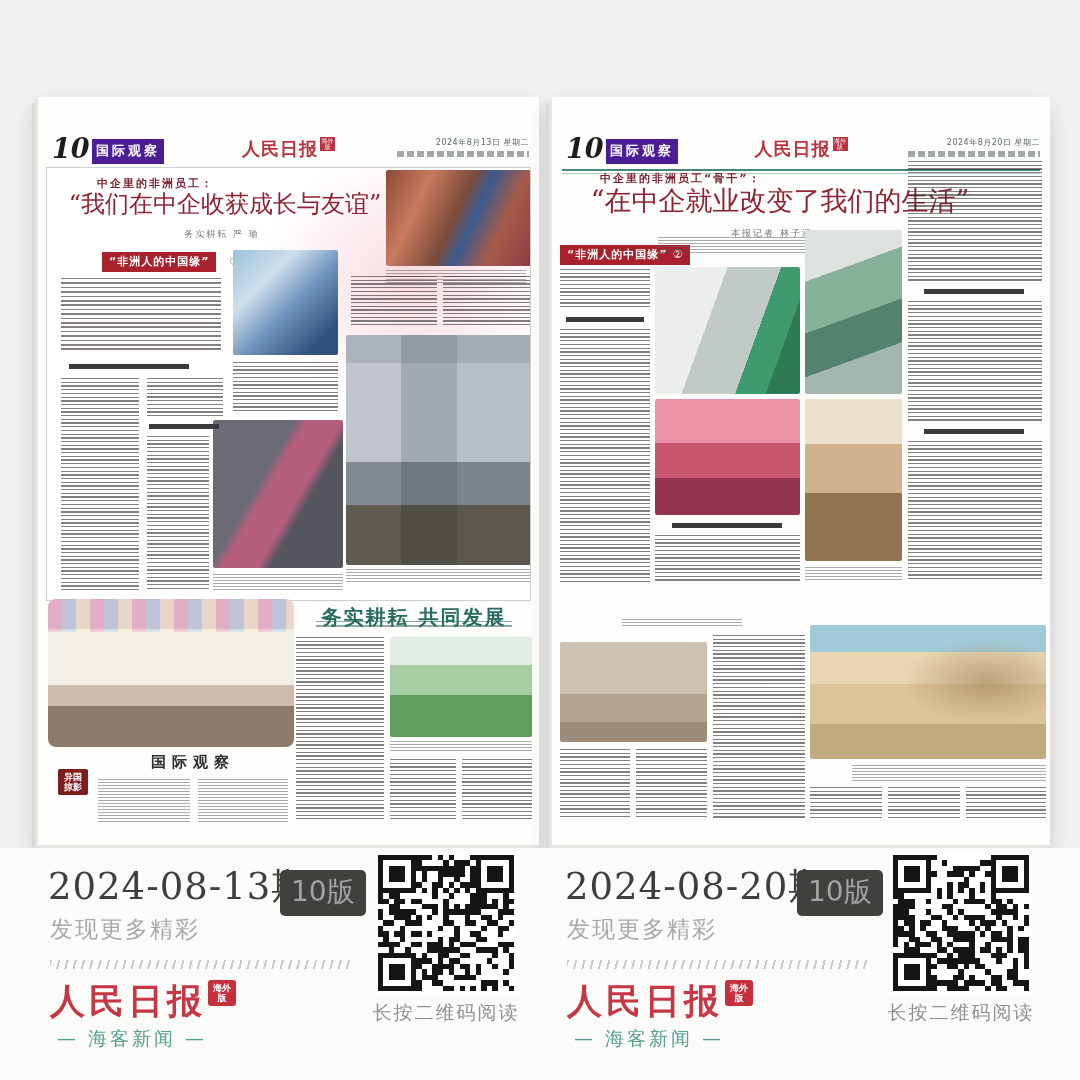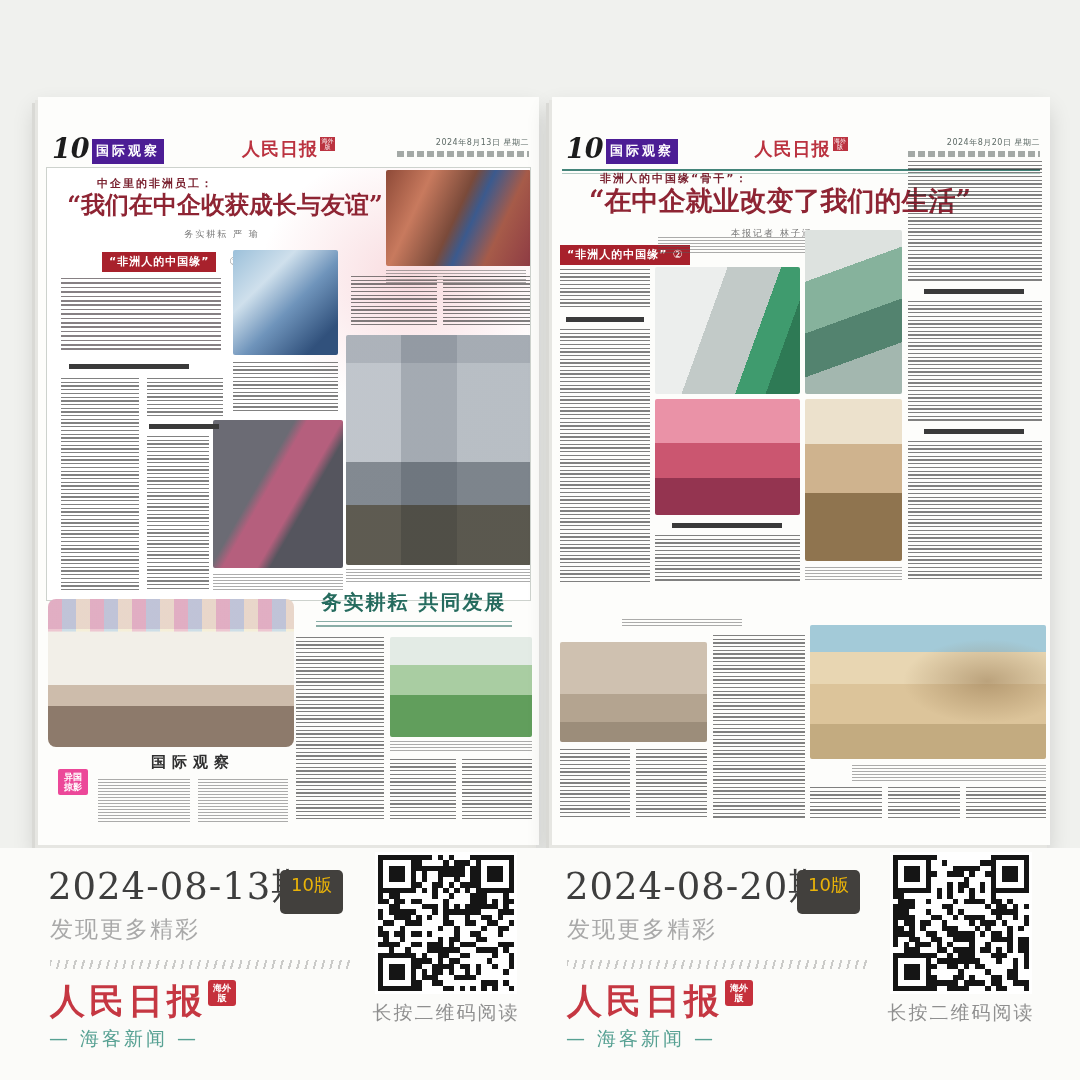--- a/index.html
+++ b/index.html
@@ -32,21 +32,21 @@
        background:repeating-linear-gradient(90deg,rgba(90,100,96,.55) 0 7px,transparent 7px 10px);}
   .hrule{position:absolute;left:10px;right:10px;top:60px;height:2px;background:#45857a;}
   .hrule2{position:absolute;left:10px;right:10px;top:64px;height:1px;background:#b4cbc4;}
 
   
   .frame{position:absolute;left:8px;top:70px;width:483px;height:432px;background:#fff;
          border:1px solid #cdd2cd;overflow:hidden;}
   .frame .pinkwash{position:absolute;right:-30px;top:-20px;width:300px;height:260px;
          background:radial-gradient(closest-side,rgba(238,160,170,.38),rgba(238,160,170,0));}
   .kicker{position:absolute;font-size:11px;font-weight:bold;color:#7a2230;letter-spacing:2px;margin-left:34px;}
-  .headline{position:absolute;font-family:var(--serif);font-weight:bold;color:#8e2433;
+  .headline{position:absolute;font-family:var(--serif);font-weight:normal;color:#8e2433;
          text-align:center;line-height:1.05;}
   .byline{position:absolute;font-size:9px;color:#777;letter-spacing:2px;}
   .series-box{position:absolute;background:#a8212c;color:#fff;font-size:11px;font-weight:bold;
          padding:2px 7px 3px;letter-spacing:1px;white-space:nowrap;}
   .series-no-out{position:absolute;font-size:11px;color:#8a8a8a;}
   .series-no-in{color:#fff;margin-left:5px;font-weight:normal;}
 
   
   .ft{background:repeating-linear-gradient(180deg,rgba(45,45,45,.60) 0 1.3px,transparent 1.3px 3.7px);}
   .ft-lt{background:repeating-linear-gradient(180deg,rgba(90,90,90,.50) 0 1px,transparent 1px 3px);}
@@ -72,40 +72,40 @@
   .p-machine{background:linear-gradient(110deg,#eceeed 0 38%,#c2cac8 38% 66%,#3f9b6e 66% 82%,#2e7a55 82%);}
   .p-suits{background:linear-gradient(160deg,#dde2df 0 26%,#86b29c 26% 52%,#53836f 52% 74%,#a3b7af 74%);}
   .p-podium{background:linear-gradient(180deg,#ea92a7 0 38%,#cb5670 38% 68%,#943450 68%);}
   .p-stairs{background:linear-gradient(180deg,#ece1cc 0 28%,#cfb38e 28% 58%,#8f744f 58%);}
   .p-dancers{background:linear-gradient(180deg,#cfc1b0 0 52%,#b4a490 52% 80%,#9c8d7a 80%);}
   .p-coastal{background:radial-gradient(120px 60px at 75% 42%,rgba(150,120,80,.55),rgba(150,120,80,0) 70%),
         linear-gradient(180deg,#a3cad8 0 20%,#e8d6b2 20% 44%,#dcc49a 44% 74%,#c3ab80 74%);}
 
   
   .cap-title{font-family:var(--serif);font-weight:bold;color:#2f2f2f;letter-spacing:6px;font-size:15px;}
-  .seal{position:absolute;background:#ec4899;border-radius:2px;color:#fff;text-align:center;
+  .seal{position:absolute;background:#7f1d1d;border-radius:2px;color:#fff;text-align:center;
         font-size:9px;line-height:10px;padding:3px 2px;font-weight:bold;}
   .sec-title{position:absolute;font-family:var(--serif);font-weight:bold;color:#25707f;text-align:center;}
   .sec-title.green{color:#256b5e;}
 
   
   .footer{position:absolute;left:0;top:848px;width:1080px;height:232px;background:#fbfbf9;}
   .f-block{position:absolute;top:0;width:480px;height:232px;}
   .fb-left{left:48px;} .fb-right{left:565px;}
   .issue{position:absolute;left:0;top:14px;font-family:var(--serif);font-size:37px;color:#3e3e3e;letter-spacing:1px;}
-  .badge{position:absolute;top:22px;background:#42403d;color:#eab308;border-radius:5px;
-         font-size:18px;padding:3px 11px 17px;font-family:var(--sans);}
+  .badge{position:absolute;top:22px;background:#42403d;color:#a3a3a3;border-radius:5px;
+         font-size:28px;padding:3px 11px 5px;font-family:var(--sans);}
   .tagline{position:absolute;left:2px;top:66px;font-size:23px;color:#a9a9a9;letter-spacing:2px;}
   .hatch{position:absolute;left:2px;top:112px;width:300px;height:9px;opacity:.85;
          background:repeating-linear-gradient(105deg,#c2c2c0 0 2px,transparent 2px 8px);}
   .brand{position:absolute;left:2px;top:130px;font-family:var(--serif);font-weight:bold;
          font-size:35px;color:#c53742;letter-spacing:4px;}
   .brand-ed{position:absolute;top:132px;background:#c5303c;color:#fff;border-radius:3px;
          width:24px;font-size:9px;line-height:10px;text-align:center;padding:3px 2px;font-weight:bold;}
-  .subbrand{position:absolute;left:1px;top:178px;font-size:19px;color:#57a193;letter-spacing:3px;}
+  .subbrand{position:absolute;left:9px;top:178px;font-size:19px;color:#57a193;letter-spacing:3px;}
   .qr{position:absolute;top:4px;width:142px;height:142px;background:#fff;padding:3px;box-sizing:border-box;
       display:grid;grid-template-columns:repeat(25,1fr);grid-template-rows:repeat(25,1fr);}
   .qr div{background:transparent;} .qr div.on{background:#151515;}
   .qr-hint{position:absolute;top:152px;width:148px;text-align:center;font-size:19px;color:#8f8f8f;letter-spacing:2px;}
 </style>
 </head>
 <body>
 
 <div class="stage">
 
@@ -157,21 +157,21 @@
       <div class="seal" style="left:10px;top:16px;width:26px;">
         <div>异国</div>
         <div>掠影</div>
       </div>
       <div class="cap-title" style="position:absolute;left:50px;top:0px;width:190px;text-align:center;">国际观察</div>
       <div class="ft-lt abs" style="left:50px;top:26px;width:92px;height:44px;"></div>
       <div class="ft-lt abs" style="left:150px;top:26px;width:90px;height:44px;"></div>
     </div>
 
     <div class="abs" style="position:absolute;left:258px;top:492px;width:236px;height:238px;">
-      <div class="sec-title green" style="left:0;top:0;width:236px;font-size:20px;letter-spacing:2px;">务实耕耘  共同发展</div>
+      <div class="sec-title green" style="left:0;top:15px;width:236px;font-size:20px;letter-spacing:2px;">务实耕耘  共同发展</div>
       <div class="ft-teal abs" style="left:20px;top:32px;width:196px;height:6px;"></div>
       <div class="ft abs" style="left:0;top:48px;width:88px;height:182px;"></div>
       <div class="photo p-greenhouse" style="left:94px;top:48px;width:142px;height:100px;"></div>
       <div class="ft-lt abs" style="left:94px;top:152px;width:142px;height:12px;"></div>
       <div class="ft abs" style="left:94px;top:170px;width:66px;height:60px;"></div>
       <div class="ft abs" style="left:166px;top:170px;width:70px;height:60px;"></div>
     </div>
   </div>
 
   <div class="page page-right">
@@ -182,21 +182,21 @@
         <span class="mast-text">人民日报</span><span class="mast-ed">海外版</span>
       </div>
       <div class="dateline">
         <div class="dl1">2024年8月20日 星期二</div>
         <div class="dl2"></div>
       </div>
       <div class="hrule"></div>
       <div class="hrule2"></div>
     </div>
 
-    <div class="kicker abs" style="left:14px;top:74px;">非洲人的中国缘“骨干”：</div>
+    <div class="kicker abs" style="left:14px;top:74px;">中企里的非洲员工“骨干”：</div>
     <div class="headline abs" style="left:8px;top:90px;width:440px;font-size:27px;">“在中企就业改变了我们的生活”</div>
     <div class="byline abs" style="left:0;top:130px;width:440px;text-align:center;">本报记者 林子涵</div>
 
     <div class="series-box" style="left:8px;top:148px;"><span>“非洲人的中国缘”</span><span class="series-no-in">②</span></div>
 
     <div class="ft-lt abs" style="left:106px;top:140px;width:238px;height:16px;"></div>
 
     <div class="photo p-machine" style="left:103px;top:170px;width:145px;height:127px;"></div>
     <div class="photo p-suits" style="left:253px;top:133px;width:97px;height:164px;"></div>
     <div class="photo p-podium" style="left:103px;top:302px;width:145px;height:116px;"></div>

